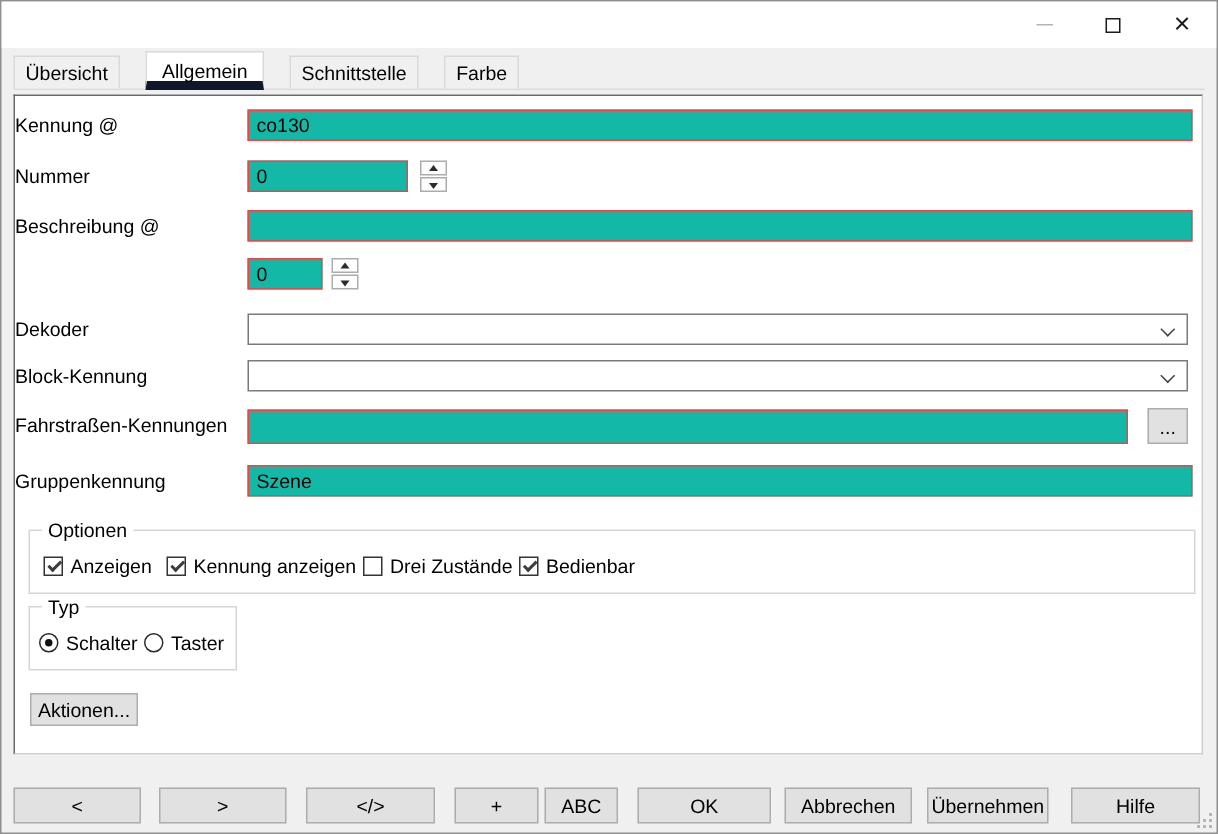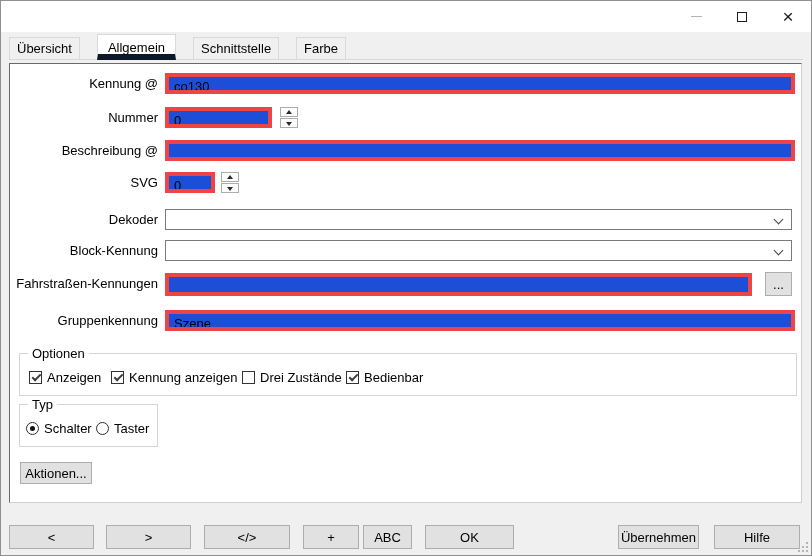--- a/index.html
+++ b/index.html
@@ -21,24 +21,24 @@
   .tabstrip { position:absolute; left:8px; top:31px; width:794px; height:28px;
     display:flex; align-items:flex-end; border-bottom:1px solid #d9d9d9; }
   .tab { height:22px; line-height:21px; padding:0 7px; background:#f0f0f0;
     border:1px solid #d9d9d9; border-bottom:none; margin-right:17px; white-space:nowrap; }
   .tab.active { height:26px; line-height:25px; padding:0 10px; background:#ffffff;
     margin-bottom:-1px; border-bottom:6px solid #0f172a; }
   
   .frame { position:absolute; left:8px; top:62px; width:793px; height:440px;
     background:#ffffff; border:1px solid;
     border-color:#696969 #cfcfcf #cfcfcf #696969; }
-  .flabel { position:absolute; left:0; width:148px; text-align:right;
+  .flabel { position:absolute; left:0; width:148px; text-align:left;
     line-height:21px; white-space:nowrap; }
   .tinput { position:absolute; height:21px; line-height:19px; padding:0 5px;
-    background:#1d4ed8; border:4px solid #ef4444; white-space:nowrap; overflow:hidden; }
+    background:#14b8a6; border:1px solid #ef4444; white-space:nowrap; overflow:hidden; }
   .combo { position:absolute; height:21px; line-height:19px; padding:0 24px 0 5px;
     background:#fff; border:1px solid #7a7a7a; }
   .chev { position:absolute; right:9px; top:6px; width:7px; height:7px;
     border-right:1px solid #444; border-bottom:1px solid #444; transform:rotate(45deg); }
   .spinner { position:absolute; width:18px; }
   .spin-btn { position:relative; width:18px; height:10px; background:#fdfdfd;
     border:1px solid #acacac; margin-bottom:1px; }
   .arrow-up { position:absolute; left:5px; top:2px; width:0; height:0;
     border-left:3px solid transparent; border-right:3px solid transparent;
     border-bottom:4px solid #2b2b2b; }
@@ -103,21 +103,20 @@
           <i class="arrow-up"></i>
         </div>
       <div class="spin-btn">
           <i class="arrow-down"></i>
         </div>
     </div>
 
     <label class="flabel" style="top:76px">Beschreibung @</label>
     <div class="tinput" style="left:155px; top:76px; width:630px"></div>
 
-    <label class="flabel" style="top:108px">SVG</label>
     <div class="tinput" style="left:155px; top:108px; width:50px">0</div>
     <div class="spinner" style="left:211px; top:108px">
       <div class="spin-btn">
           <i class="arrow-up"></i>
         </div>
       <div class="spin-btn">
           <i class="arrow-down"></i>
         </div>
     </div>
 
@@ -174,20 +173,21 @@
 
     <div class="btn" style="left:10px; top:398px; width:72px; height:22px">Aktionen...</div>
   </div>
 
   <div class="btn" style="left:8px;  top:524px; width:85px; height:24px">&lt;</div>
   <div class="btn" style="left:105px; top:524px; width:85px; height:24px">&gt;</div>
   <div class="btn" style="left:203px; top:524px; width:86px; height:24px">&lt;/&gt;</div>
   <div class="btn" style="left:302px; top:524px; width:56px; height:24px">+</div>
   <div class="btn" style="left:362px; top:524px; width:49px; height:24px">ABC</div>
   <div class="btn" style="left:424px; top:524px; width:89px; height:24px">OK</div>
+  <div class="btn" style="left:522px; top:524px; width:85px; height:24px">Abbrechen</div>
   <div class="btn" style="left:713px; top:524px; width:86px; height:24px">Hilfe</div>
   <div class="btn" style="left:617px; top:524px; width:81px; height:24px">Übernehmen</div>
 
   <div class="grip">
     <i style="right:0; bottom:8px"></i>
     <i style="right:0; bottom:4px"></i>
       <i style="right:4px; bottom:4px"></i>
     <i style="right:0; bottom:0"></i>
       <i style="right:4px; bottom:0"></i>
       <i style="right:8px; bottom:0"></i>

